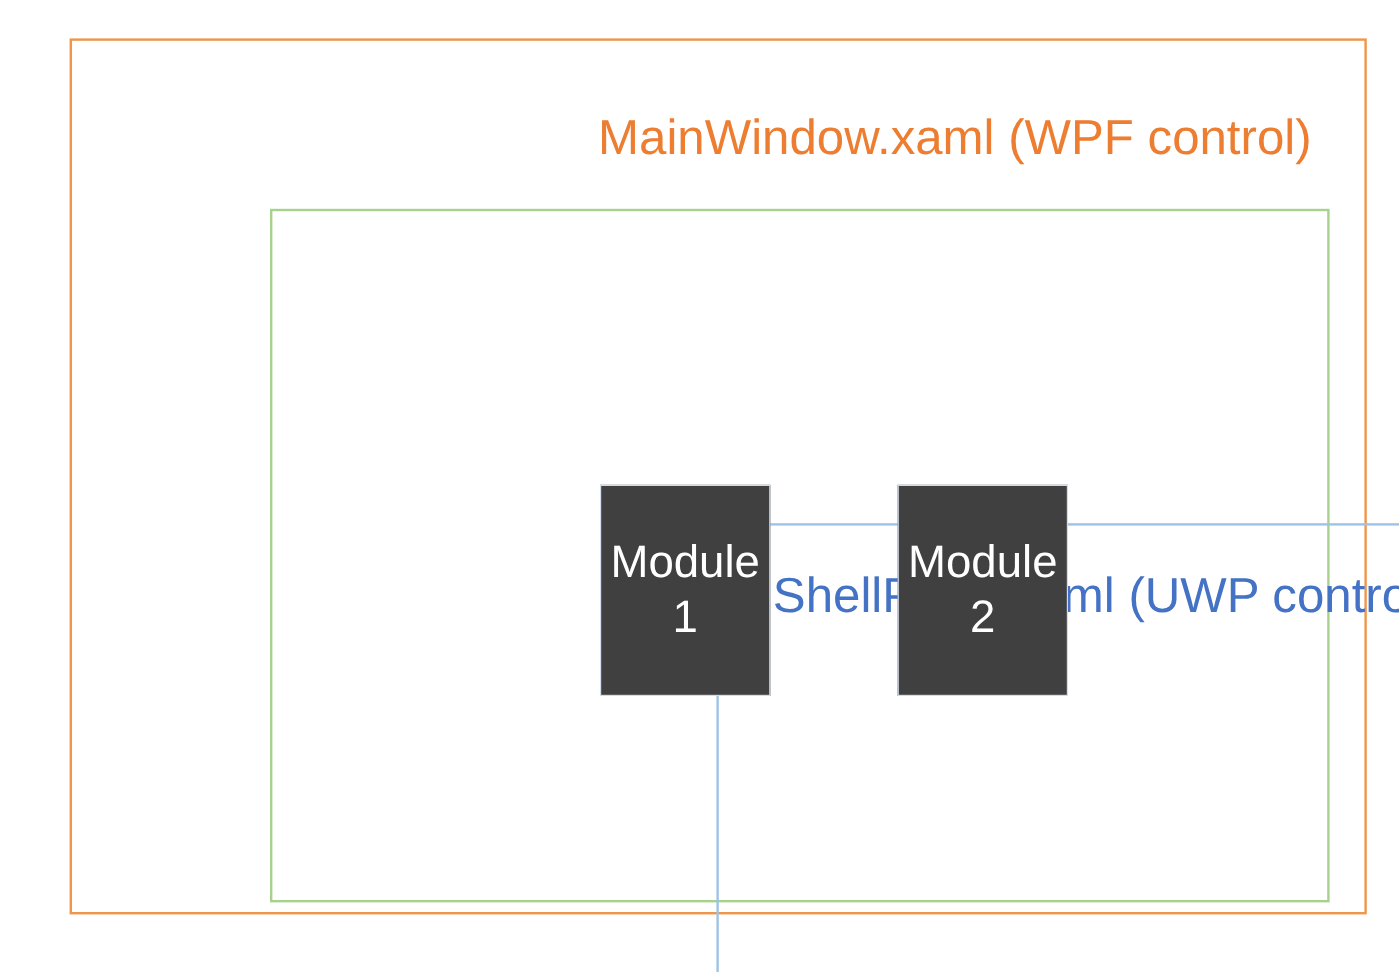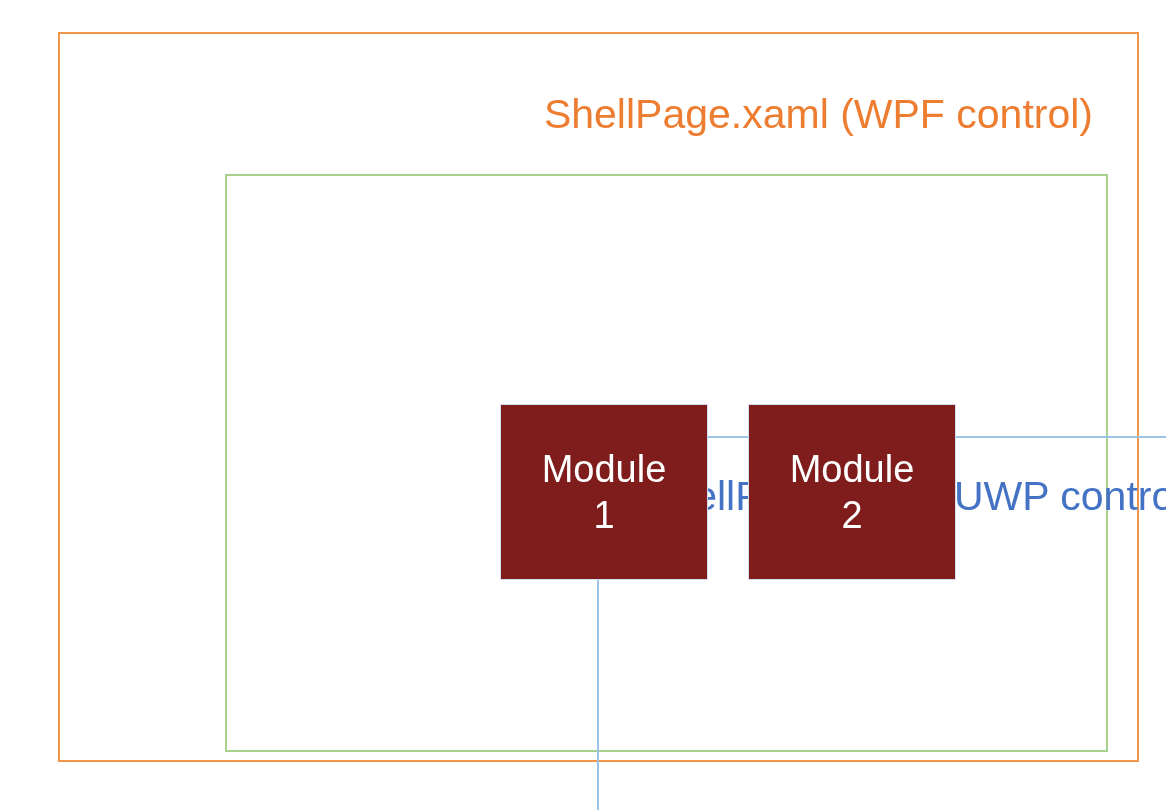--- a/index.html
+++ b/index.html
@@ -82,24 +82,24 @@
     font-size: 41px;
     line-height: 1.1;
     color: #4472C4;
     white-space: nowrap;
     text-align: right;
   }
 
   
   .module {
     position: absolute;
-    width: 208px;
+    width: 142px;
     height: 176px;
     box-sizing: border-box;
-    background: #7f1d1d;
+    background: #404040;
     border: 1px solid #D2DCEF;
     display: flex;
     align-items: center;
     justify-content: center;
   }
   .module-label {
     color: #FFFFFF;
     font-size: 38px;
     line-height: 1.22;
     text-align: center;
@@ -107,21 +107,21 @@
   }
   #module-1 { left: 500px; top: 404px; }
   #module-2 { left: 748px; top: 404px; }
 </style>
 </head>
 <body>
 
 <div id="canvas">
 
   <div class="box-outer">
-    <div class="label-outer">ShellPage.xaml (WPF control)</div>
+    <div class="label-outer">MainWindow.xaml (WPF control)</div>
 
     <div class="box-host">
 
       <div class="box-shell">
         <div class="label-shell">ShellPage.xaml (UWP control)</div>
       </div>
     </div>
   </div>
 
   <div class="module" id="module-1">

